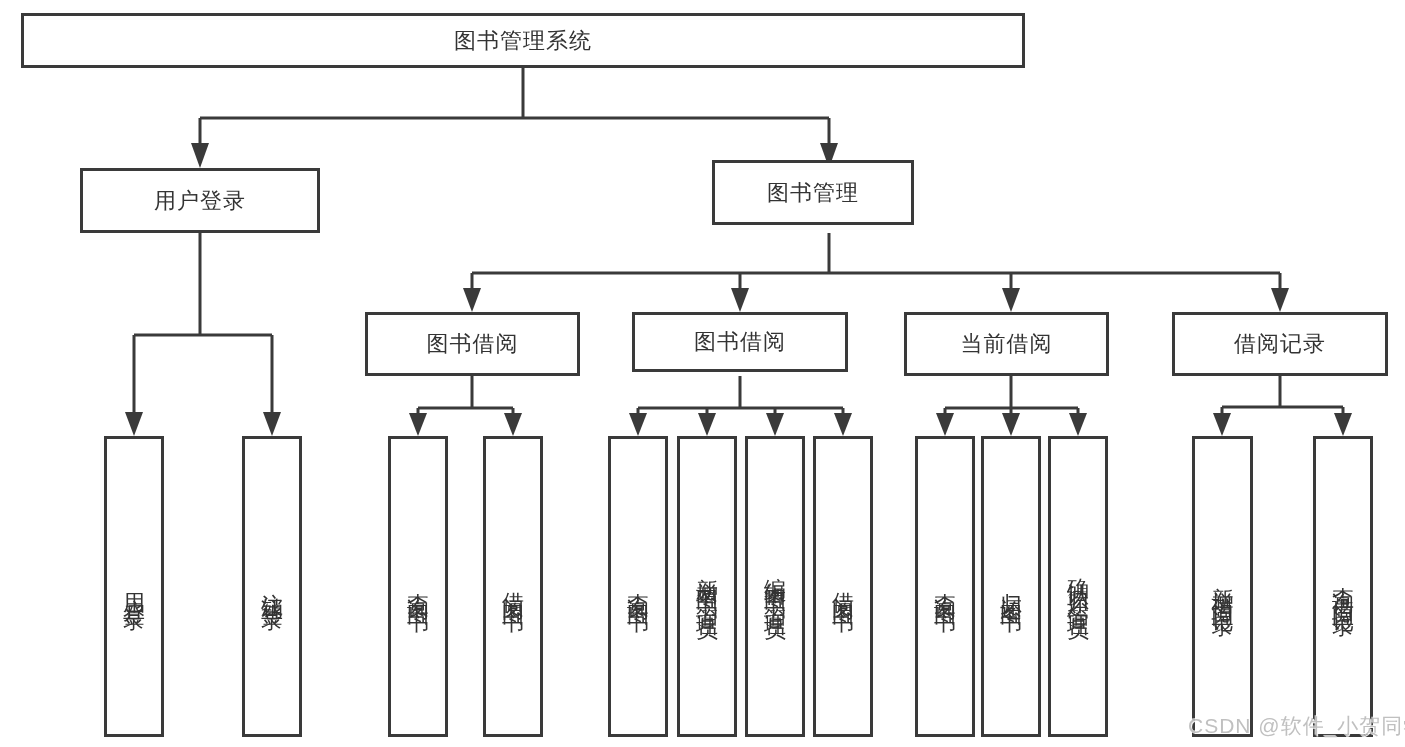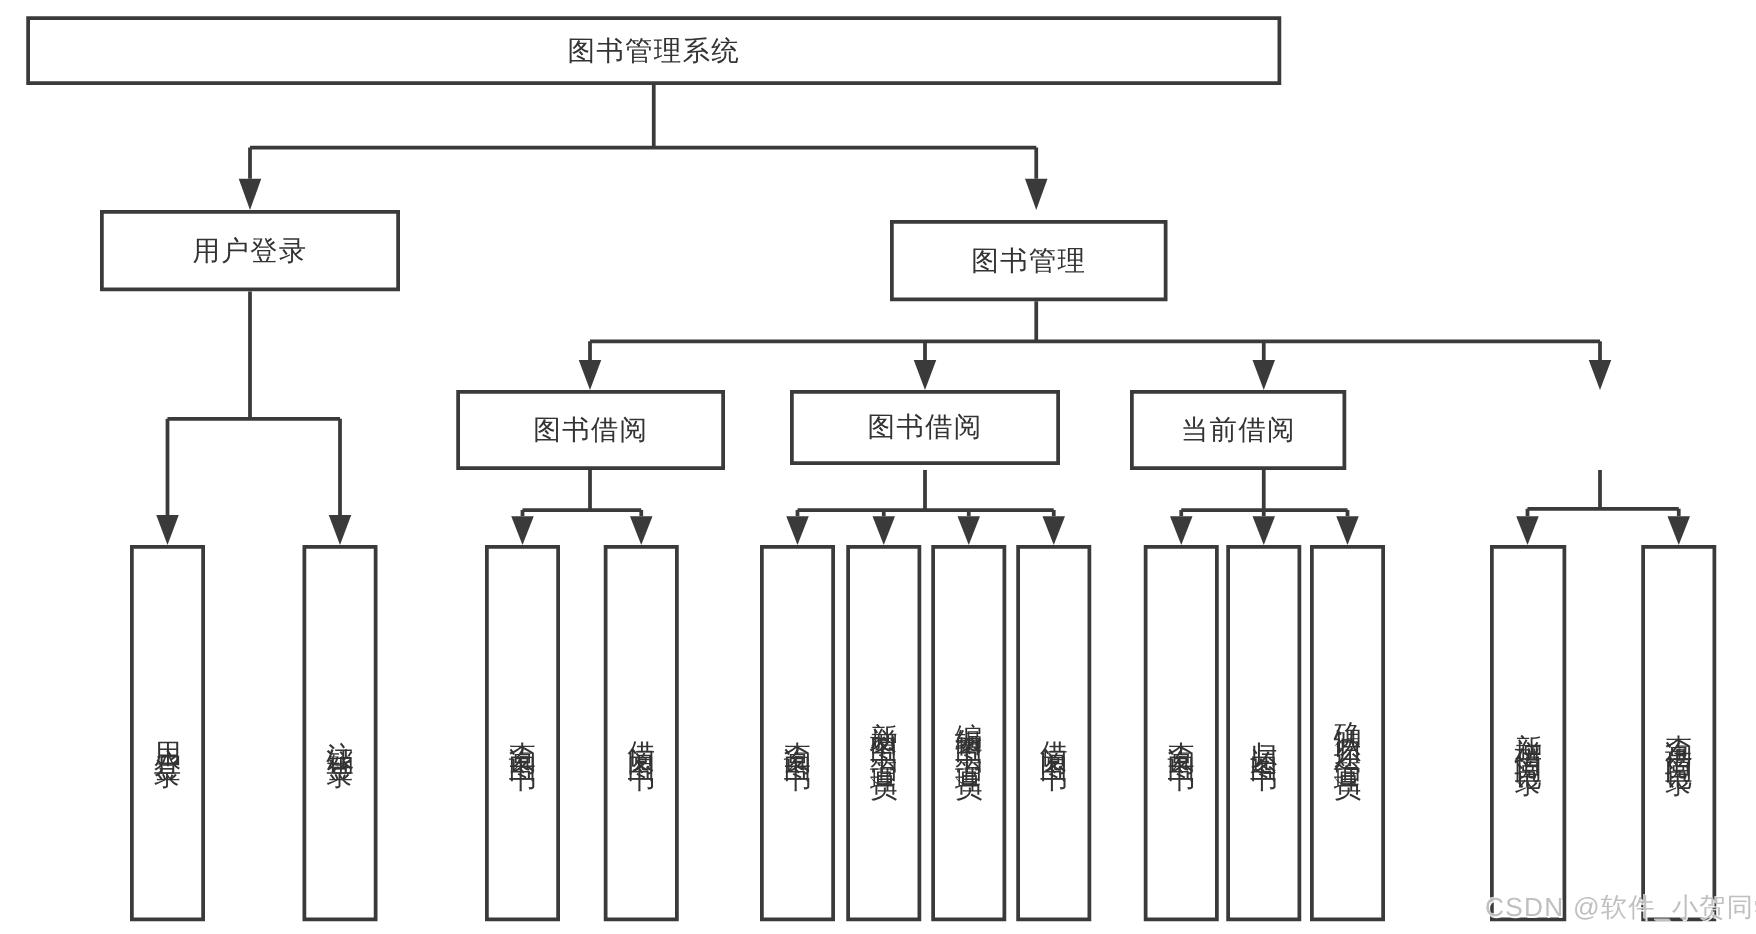--- a/index.html
+++ b/index.html
@@ -120,32 +120,35 @@
     </g>
   </svg>
 
   <div class="node" style="left:21px;top:13px;width:1004px;height:55px">
     <span>图书管理系统</span>
   </div>
 
   <div class="node" style="left:80px;top:168px;width:240px;height:65px">
     <span>用户登录</span>
   </div>
-  <div class="node" style="left:712px;top:176px;width:222px;height:65px">
+  <div class="node" style="left:712px;top:160px;width:202px;height:65px">
     <span>图书管理</span>
   </div>
 
   <div class="node" style="left:365px;top:312px;width:215px;height:64px">
     <span>图书借阅</span>
   </div>
   <div class="node" style="left:632px;top:312px;width:216px;height:60px">
     <span>图书借阅</span>
   </div>
-  <div class="node" style="left:904px;top:312px;width:173px;height:64px">
+  <div class="node" style="left:904px;top:312px;width:205px;height:64px">
     <span>当前借阅</span>
+  </div>
+  <div class="node" style="left:1172px;top:312px;width:216px;height:64px">
+    <span>借阅记录</span>
   </div>
 
   <div class="node leaf" style="left:104px;top:436px;width:60px;height:301px">
     <span class="vtext">用户登录</span>
   </div>
   <div class="node leaf" style="left:242px;top:436px;width:60px;height:301px">
     <span class="vtext">注销登录</span>
   </div>
 
   <div class="node leaf" style="left:388px;top:436px;width:60px;height:301px">

